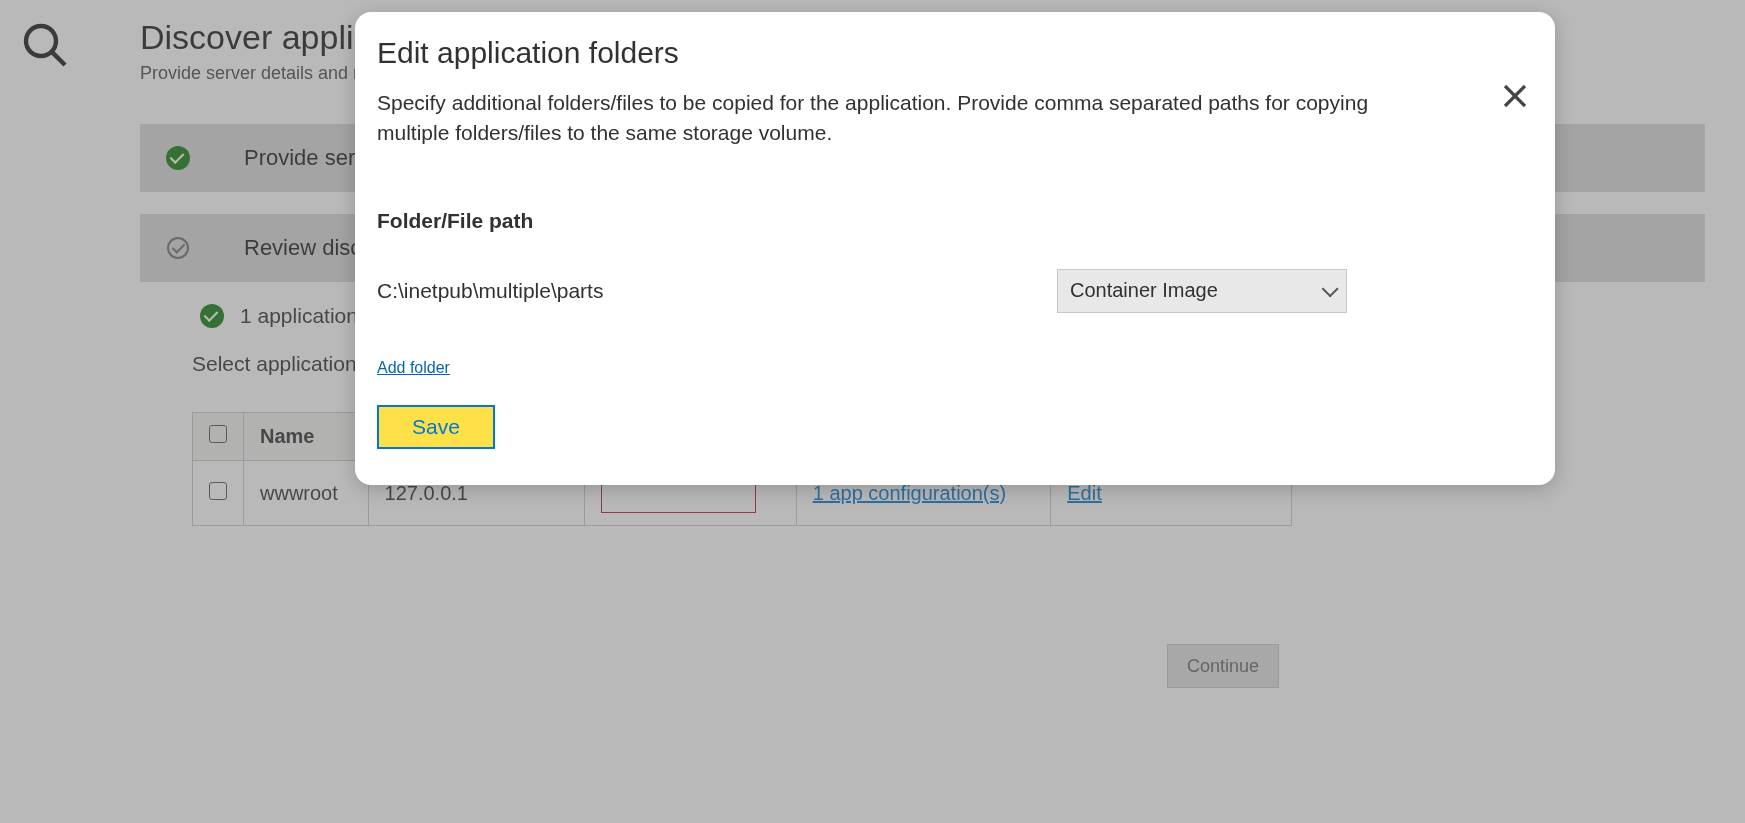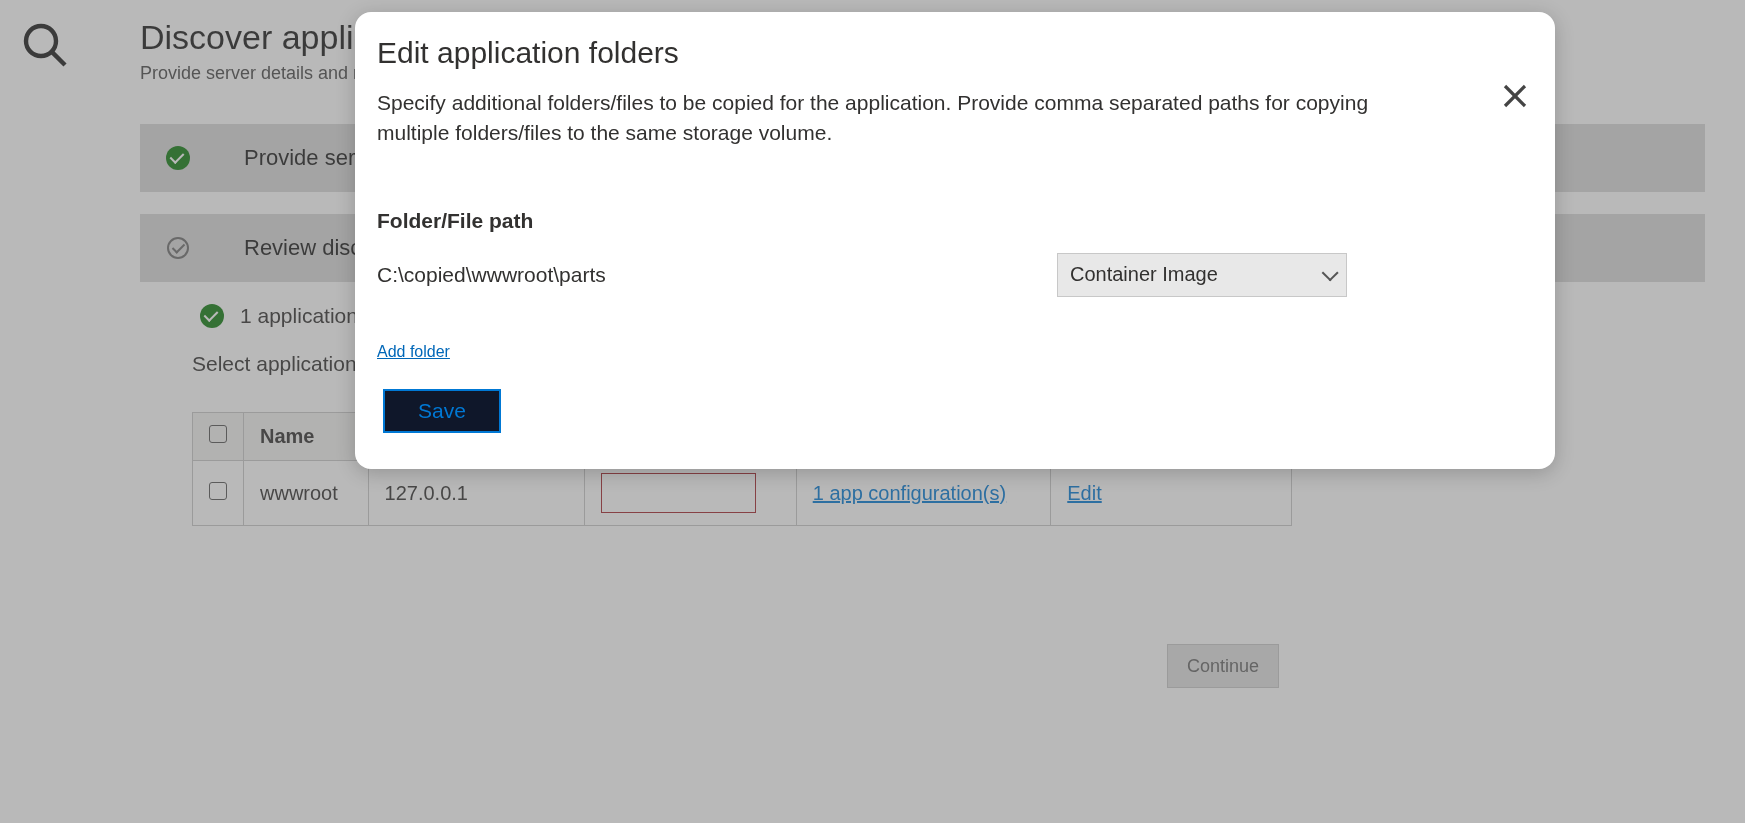--- a/index.html
+++ b/index.html
@@ -177,21 +177,21 @@
       width: 36px; height: 36px;
       cursor: pointer;
       display: flex; align-items: center; justify-content: center;
     }
     .dialog-close svg { width: 30px; height: 30px; }
     .dialog-headers {
       display: flex;
       padding: 0 22px;
       font-size: 21px;
       font-weight: 700;
-      margin-bottom: 20px;
+      margin-bottom: 36px;
     }
     .col-path { width: 680px; }
     .col-storage { flex: 1; }
     .dialog-row {
       display: flex;
       padding: 0 22px;
       font-size: 21px;
       align-items: center;
       margin-bottom: 46px;
     }
@@ -214,24 +214,24 @@
       margin-bottom: 28px;
     }
     .add-folder span {
       color: #0067b8;
       text-decoration: underline;
       font-size: 16px;
       cursor: pointer;
       text-align: right;
     }
     .save-btn {
-      margin-left: 28px;
+      margin-left: 22px;
       width: 118px; height: 44px;
       border: 2px solid #0078d4;
-      background: #0f172a;
+      background: #fde047;
       color: #0078d4;
       font-size: 21px;
       display: flex; align-items: center; justify-content: center;
       cursor: pointer;
     }
   </style>
 </head>
 <body>
 
 <div class="left-rail">
@@ -309,21 +309,21 @@
       <line x1="20" y1="4" x2="4" y2="20"></line>
     </svg>
   </div>
   <div class="dialog-desc">Specify additional folders/files to be copied for the application. Provide comma separated paths for copying multiple folders/files to the same storage volume.</div>
 
   <div class="dialog-headers">
     <div class="col-path">Folder/File path</div>
   </div>
 
   <div class="dialog-row">
-    <div class="col-path">C:\copied\wwwroot\parts</div>
+    <div class="col-path">C:\inetpub\multiple\parts</div>
     <div class="col-storage">
       <div class="storage-select">
         <span>Container Image</span>
         <span class="chev"></span>
       </div>
     </div>
   </div>
 
   <div class="add-folder">
     <span>Add folder</span>

